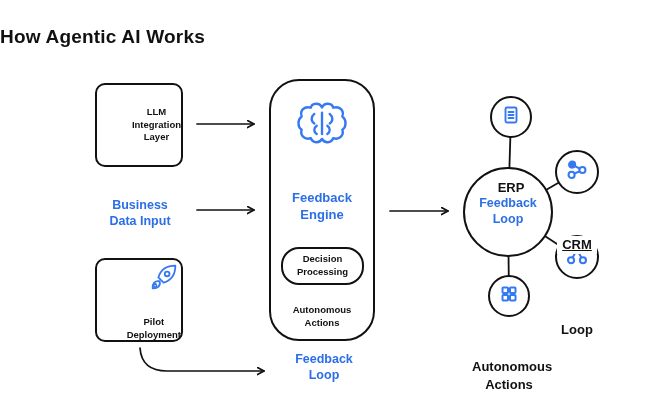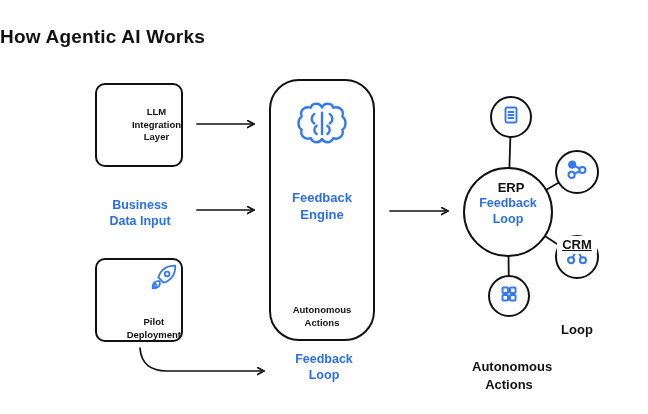--- a/index.html
+++ b/index.html
@@ -101,20 +101,24 @@
       <path d="M17.5,13.5 C14.5,16 14.5,19.5 17.5,21.5"></path>
       <path d="M19.5,23.5 C16.8,25.5 16.8,28.5 19.5,30.5"></path>
       <path d="M30.5,13.5 C33.5,16 33.5,19.5 30.5,21.5"></path>
       <path d="M28.5,23.5 C31.2,25.5 31.2,28.5 28.5,30.5"></path>
     </svg>
   </div>
 
   <div class="abs blue-label" id="engine-title">Feedback
 Engine</div>
 
+  <div class="abs node" id="decision-box">
+    <div class="mini-label">Decision
+Processing</div>
+  </div>
 
   <div class="abs mini-label" id="engine-autonomous">Autonomous
 Actions</div>
 
   <div class="abs node blue-label" id="hub-circle">
     <span style="white-space:pre-line;">Feedback
 Loop</span>
   </div>
 
   <div class="abs node sat-circle" id="sat-erp">

